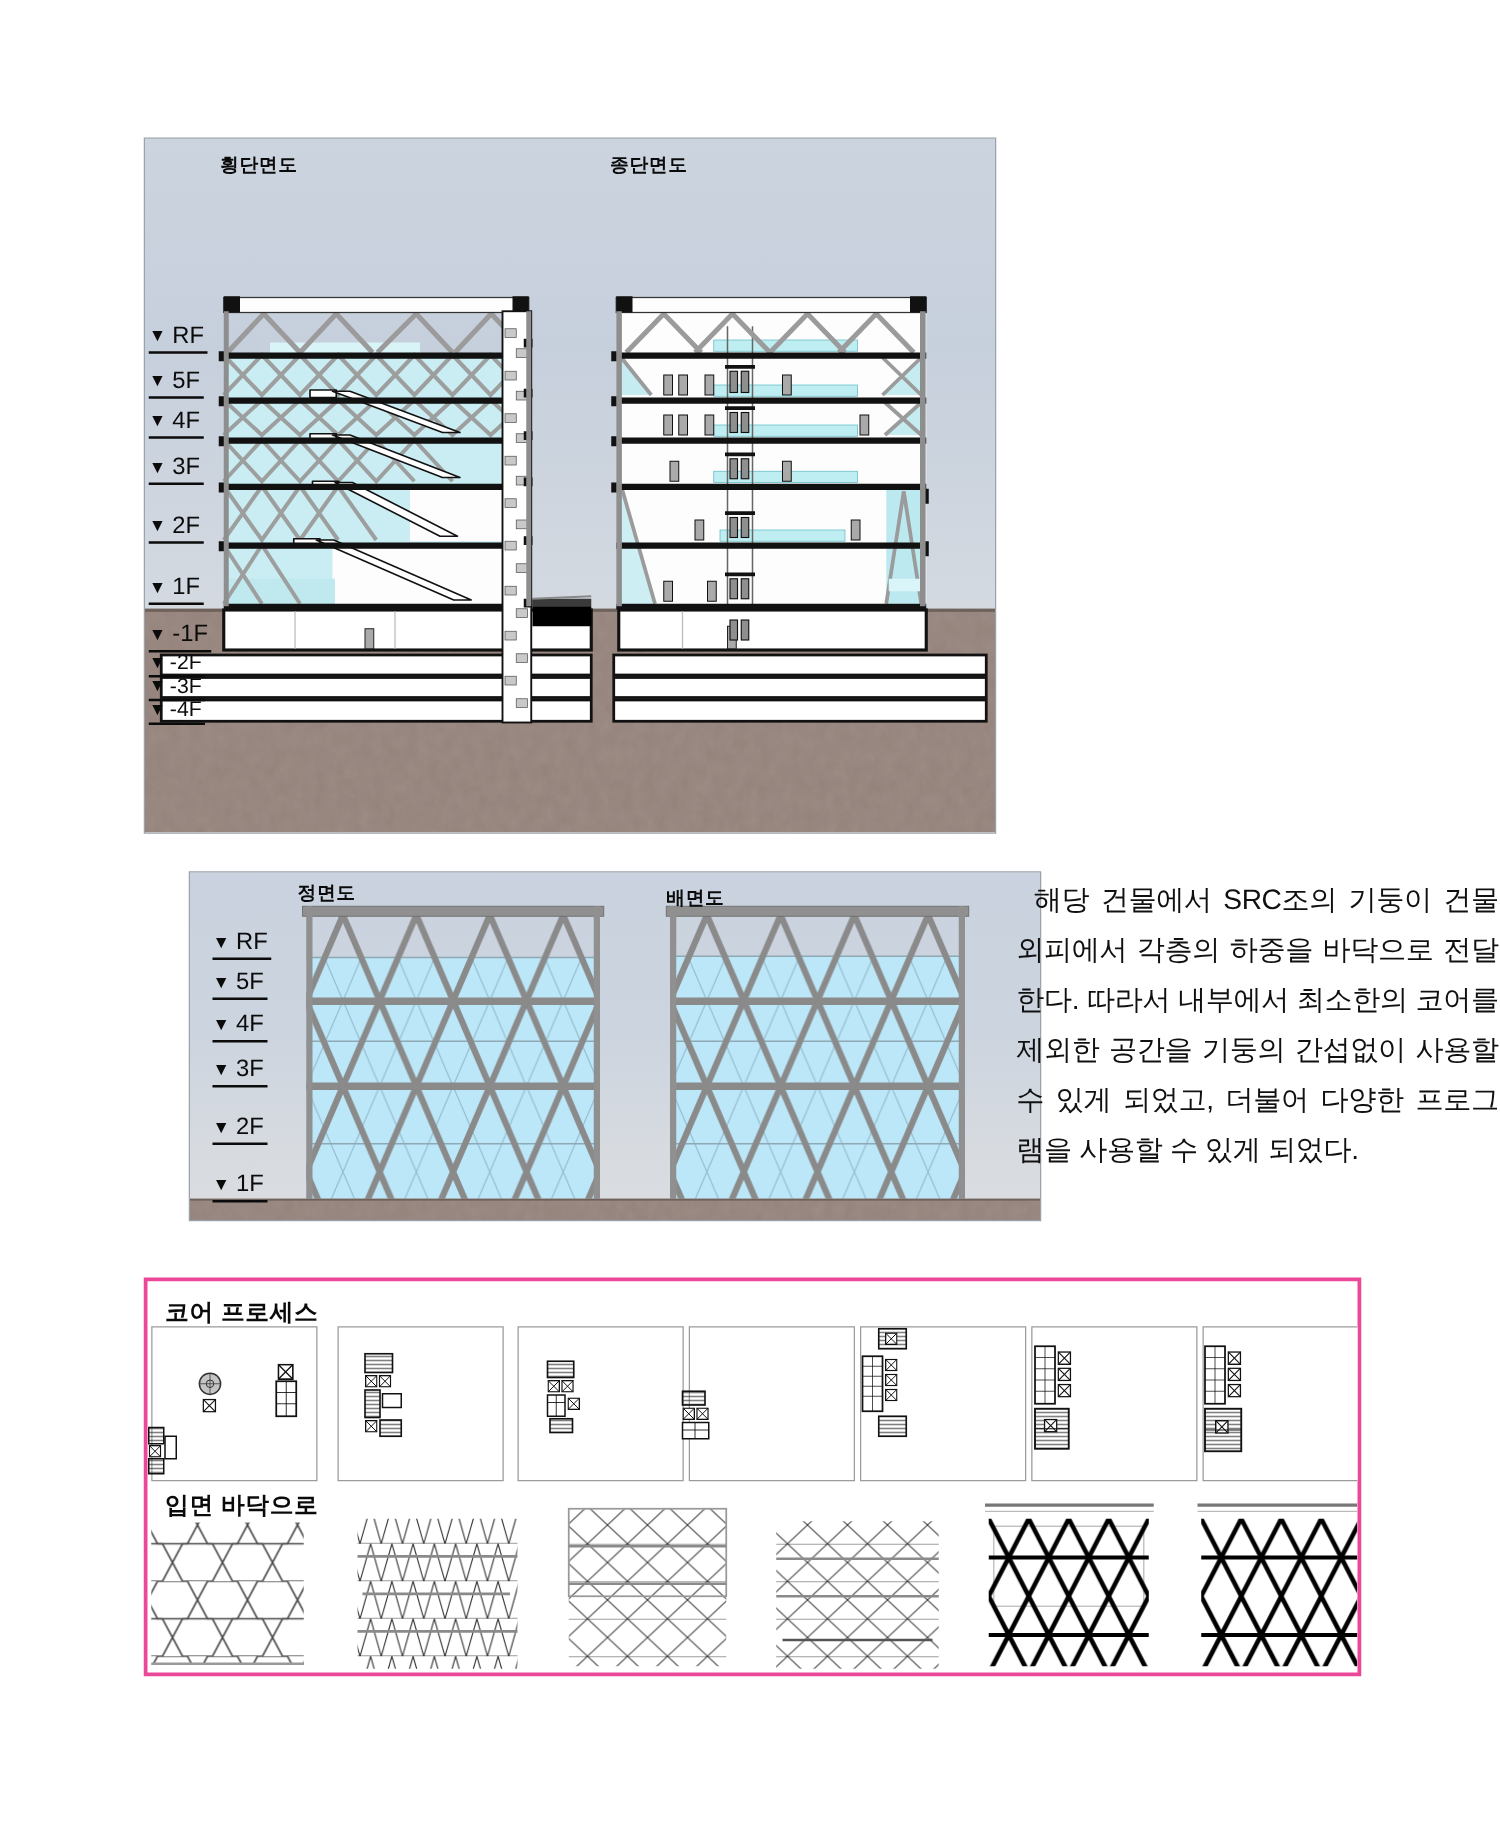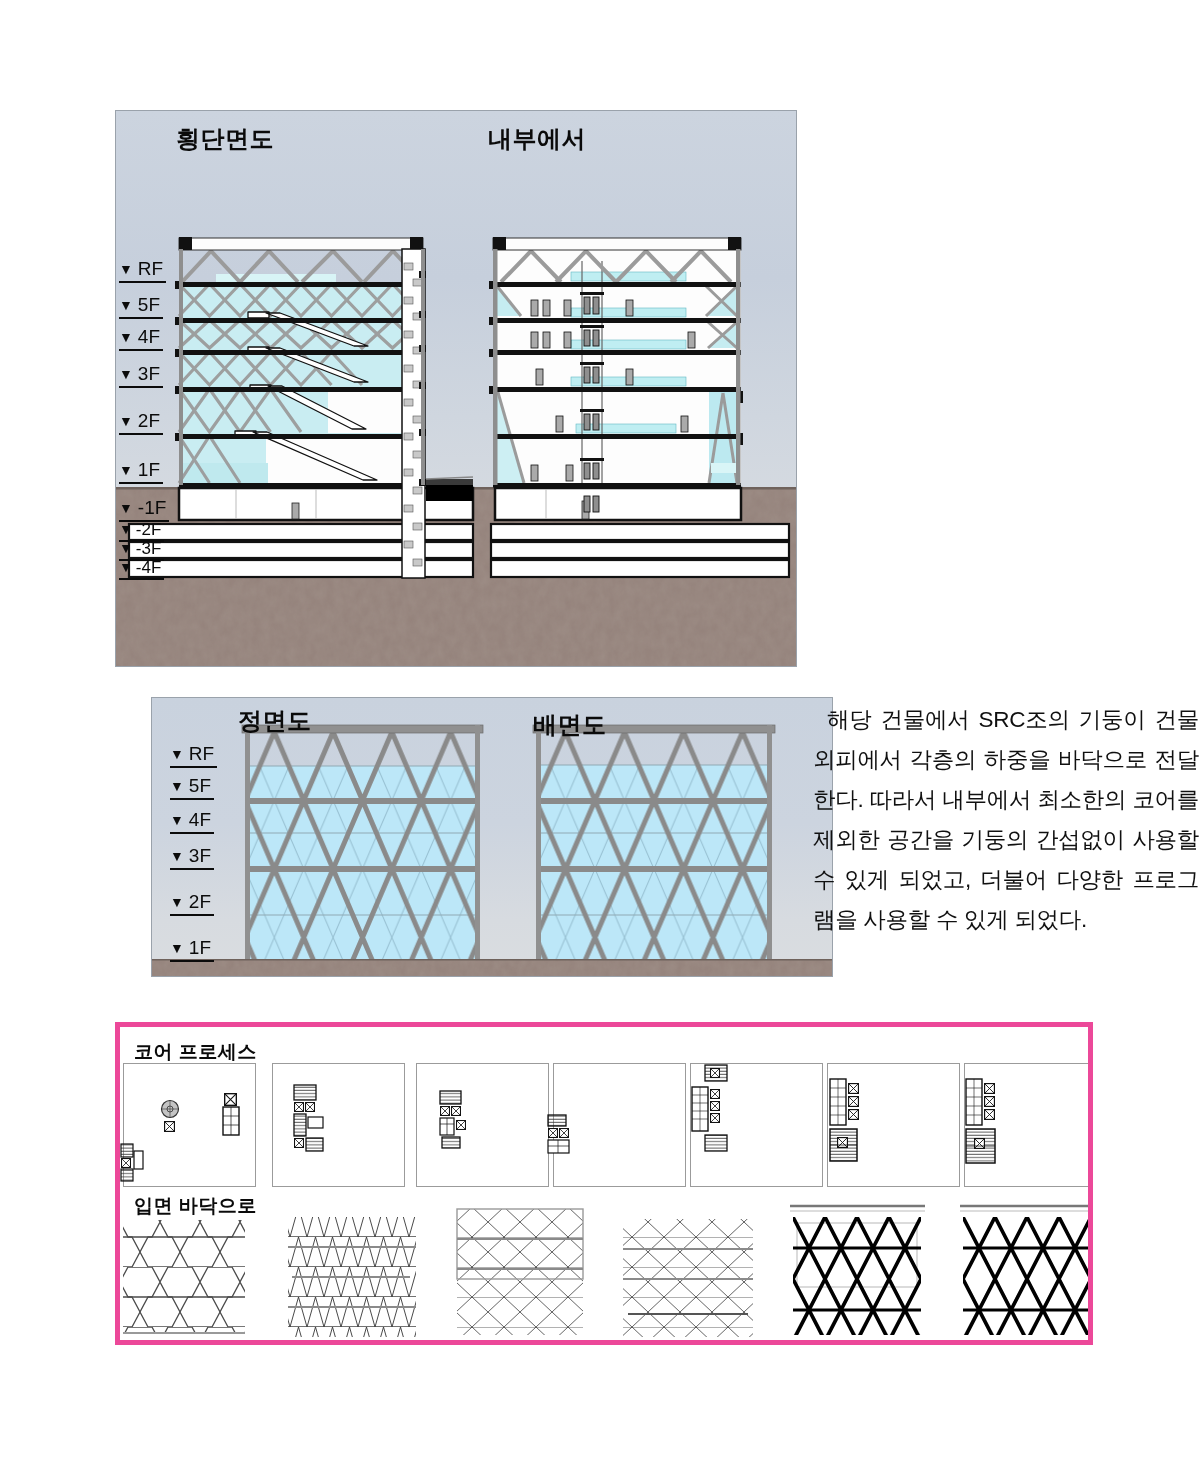--- a/index.html
+++ b/index.html
@@ -2,22 +2,22 @@
 <html><head>
 <meta charset="utf-8">
 <style>
   html,body{margin:0;padding:0;background:#ffffff;}
   body{width:1200px;height:1458px;position:relative;font-family:"Liberation Sans","DejaVu Sans",sans-serif;color:#0a0a0a;}
   .panel{position:absolute;overflow:hidden;}
   #panelA{left:115px;top:110px;width:680px;height:555px;border:1px solid #9aa2ab;
     background:linear-gradient(180deg,#ccd4df 0%,#c6cfdc 30%,#cfd6df 55%,#d8dce1 78%,#dcdfe2 100%);}
   #panelB{left:115px;top:697px;width:680px;height:278px;border:1px solid #9aa2ab;
     background:linear-gradient(180deg,#c9d2de 0%,#ccd4df 45%,#d7dbe0 80%,#dadde0 100%);margin-left:36px;}
-  #panelC{left:115px;top:1022px;width:968px;height:313px;border:5px solid #ec4899;background:#ffffff;}
-  .ptitle{position:absolute;font-size:24px;font-weight:700;letter-spacing:0.5px;white-space:nowrap;}
+  #panelC{left:115px;top:1022px;width:968px;height:313px;border:3px solid #ec4899;background:#ffffff;}
+  .ptitle{position:absolute;font-size:15px;font-weight:700;letter-spacing:0.5px;white-space:nowrap;}
   .svgfill{position:absolute;left:0;top:0;}
   .lvl{position:absolute;display:flex;align-items:baseline;gap:5px;font-size:19px;font-weight:500;
        color:#0b0b0b;border-bottom:2px solid #0b0b0b;padding:0 3px 1px 0;line-height:1.1;white-space:nowrap;}
   .lvl .tri{font-size:14px;transform:translateY(-1px);}
   .lvl.sm{font-size:17px;gap:3px;padding-bottom:0;}
   #descText{position:absolute;left:813px;top:700px;width:386px;font-size:22.5px;line-height:40px;
        text-align:justify;word-break:break-all;text-indent:14px;color:#101010;letter-spacing:-0.3px;}
   .planbox{position:absolute;border:1px solid #9b9b9b;background:#ffffff;}
   .ctitle{position:absolute;font-size:19px;font-weight:700;letter-spacing:0.5px;}
 </style>
@@ -240,21 +240,21 @@
         <rect x="621" y="280" width="6" height="12"></rect>
           <rect x="621" y="322" width="6" height="12"></rect>
       </g>
 
       <rect x="377" y="138" width="4.5" height="236" fill="#8e8e8e"></rect>
       <rect x="620" y="138" width="4.5" height="236" fill="#8e8e8e"></rect>
     </g>
   </svg>
 
   <div class="ptitle" style="left:60px;top:12px;">횡단면도</div>
-  <div class="ptitle" style="left:372px;top:12px;">내부에서</div>
+  <div class="ptitle" style="left:372px;top:12px;">종단면도</div>
 
   <div class="lvl" style="left:3px;top:148px;">
       <span class="tri">▼</span>
       <span>RF</span>
     </div>
   <div class="lvl" style="left:3px;top:184px;">
       <span class="tri">▼</span>
       <span>5F</span>
     </div>
   <div class="lvl" style="left:3px;top:216px;">

